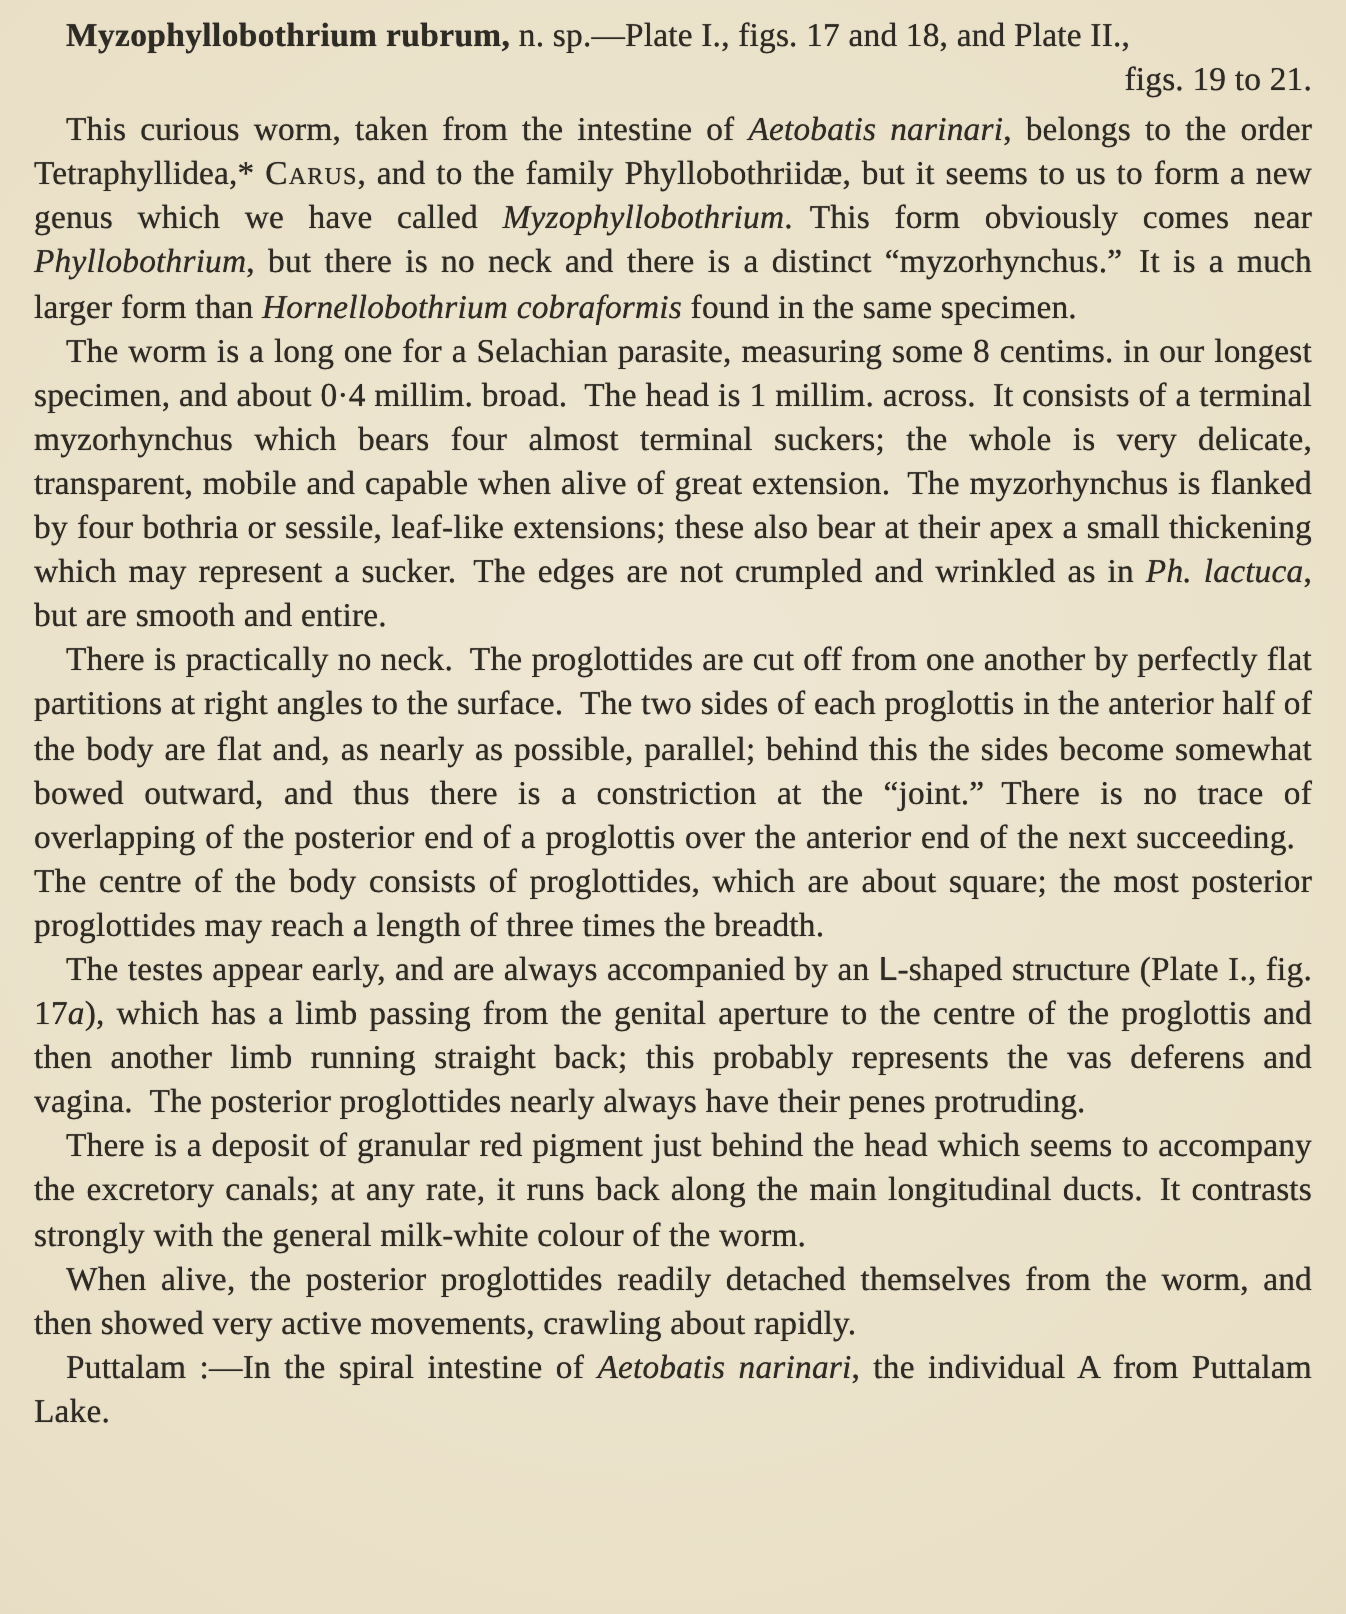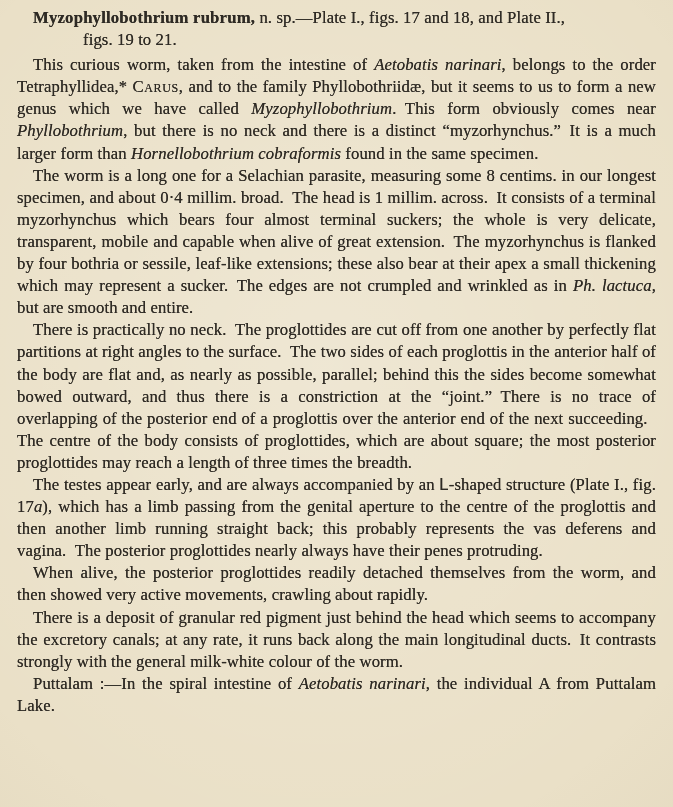--- a/index.html
+++ b/index.html
@@ -35,20 +35,21 @@
   }
   .heading-line1 {
     padding-left: 16px;
     white-space: nowrap;
   }
   .heading-line1 b {
     letter-spacing: 0.2px;
   }
   .heading-line2 {
     padding-left: 66px;
+    text-align: right;
   }
   .body-text p.para {
     margin: 0;
     text-indent: 16px;
     text-align: justify;
   }
   .smallcaps {
     font-variant: small-caps;
     letter-spacing: 0.6px;
   }
@@ -64,17 +65,17 @@
   <div class="heading">
     <div class="heading-line1"><b>Myzophyllobothrium rubrum,</b><span> n. sp.—Plate I., figs. 17 and 18, and Plate II.,</span></div>
     <div class="heading-line2">figs. 19 to 21.</div>
   </div>
 
   <div class="body-text">
       <p class="para"><span>This curious worm, taken from the intestine of </span><i>Aetobatis narinari</i><span>, belongs to the order Tetraphyllidea,* </span><span class="smallcaps">Carus</span><span>, and to the family Phyllobothriidæ, but it seems to us to form a new genus which we have called </span><i>Myzophyllobothrium</i><span>. This form obviously comes near </span><i>Phyllobothrium</i><span>, but there is no neck and there is a distinct “myzorhynchus.” It is a much larger form than </span><i>Hornellobothrium cobraformis</i><span> found in the same specimen.</span></p>
       <p class="para"><span>The worm is a long one for a Selachian parasite, measuring some 8 centims. in our longest specimen, and about 0·4 millim. broad. The head is 1 millim. across. It consists of a terminal myzorhynchus which bears four almost terminal suckers; the whole is very delicate, transparent, mobile and capable when alive of great extension. The myzorhynchus is flanked by four bothria or sessile, leaf-like extensions; these also bear at their apex a small thickening which may represent a sucker. The edges are not crumpled and wrinkled as in </span><i>Ph. lactuca</i><span>, but are smooth and entire.</span></p>
       <p class="para"><span>There is practically no neck. The proglottides are cut off from one another by perfectly flat partitions at right angles to the surface. The two sides of each proglottis in the anterior half of the body are flat and, as nearly as possible, parallel; behind this the sides become somewhat bowed outward, and thus there is a constriction at the “joint.” There is no trace of overlapping of the posterior end of a proglottis over the anterior end of the next succeeding. The centre of the body consists of proglottides, which are about square; the most posterior proglottides may reach a length of three times the breadth.</span></p>
       <p class="para"><span>The testes appear early, and are always accompanied by an </span><span class="sans">L</span><span>-shaped structure (Plate I., fig. 17</span><i>a</i><span>), which has a limb passing from the genital aperture to the centre of the proglottis and then another limb running straight back; this probably represents the vas deferens and vagina. The posterior proglottides nearly always have their penes protruding.</span></p>
+      <p class="para"><span>There is a deposit of granular red pigment just behind the head which seems to accompany the excretory canals; at any rate, it runs back along the main longitudinal ducts. It contrasts strongly with the general milk-white colour of the worm.</span></p>
       <p class="para"><span>When alive, the posterior proglottides readily detached themselves from the worm, and then showed very active movements, crawling about rapidly.</span></p>
-      <p class="para"><span>There is a deposit of granular red pigment just behind the head which seems to accompany the excretory canals; at any rate, it runs back along the main longitudinal ducts. It contrasts strongly with the general milk-white colour of the worm.</span></p>
       <p class="para"><span>Puttalam :—In the spiral intestine of </span><i>Aetobatis narinari</i><span>, the individual A from Puttalam Lake.</span></p>
     </div>
 </div>
 
 </body></html>

